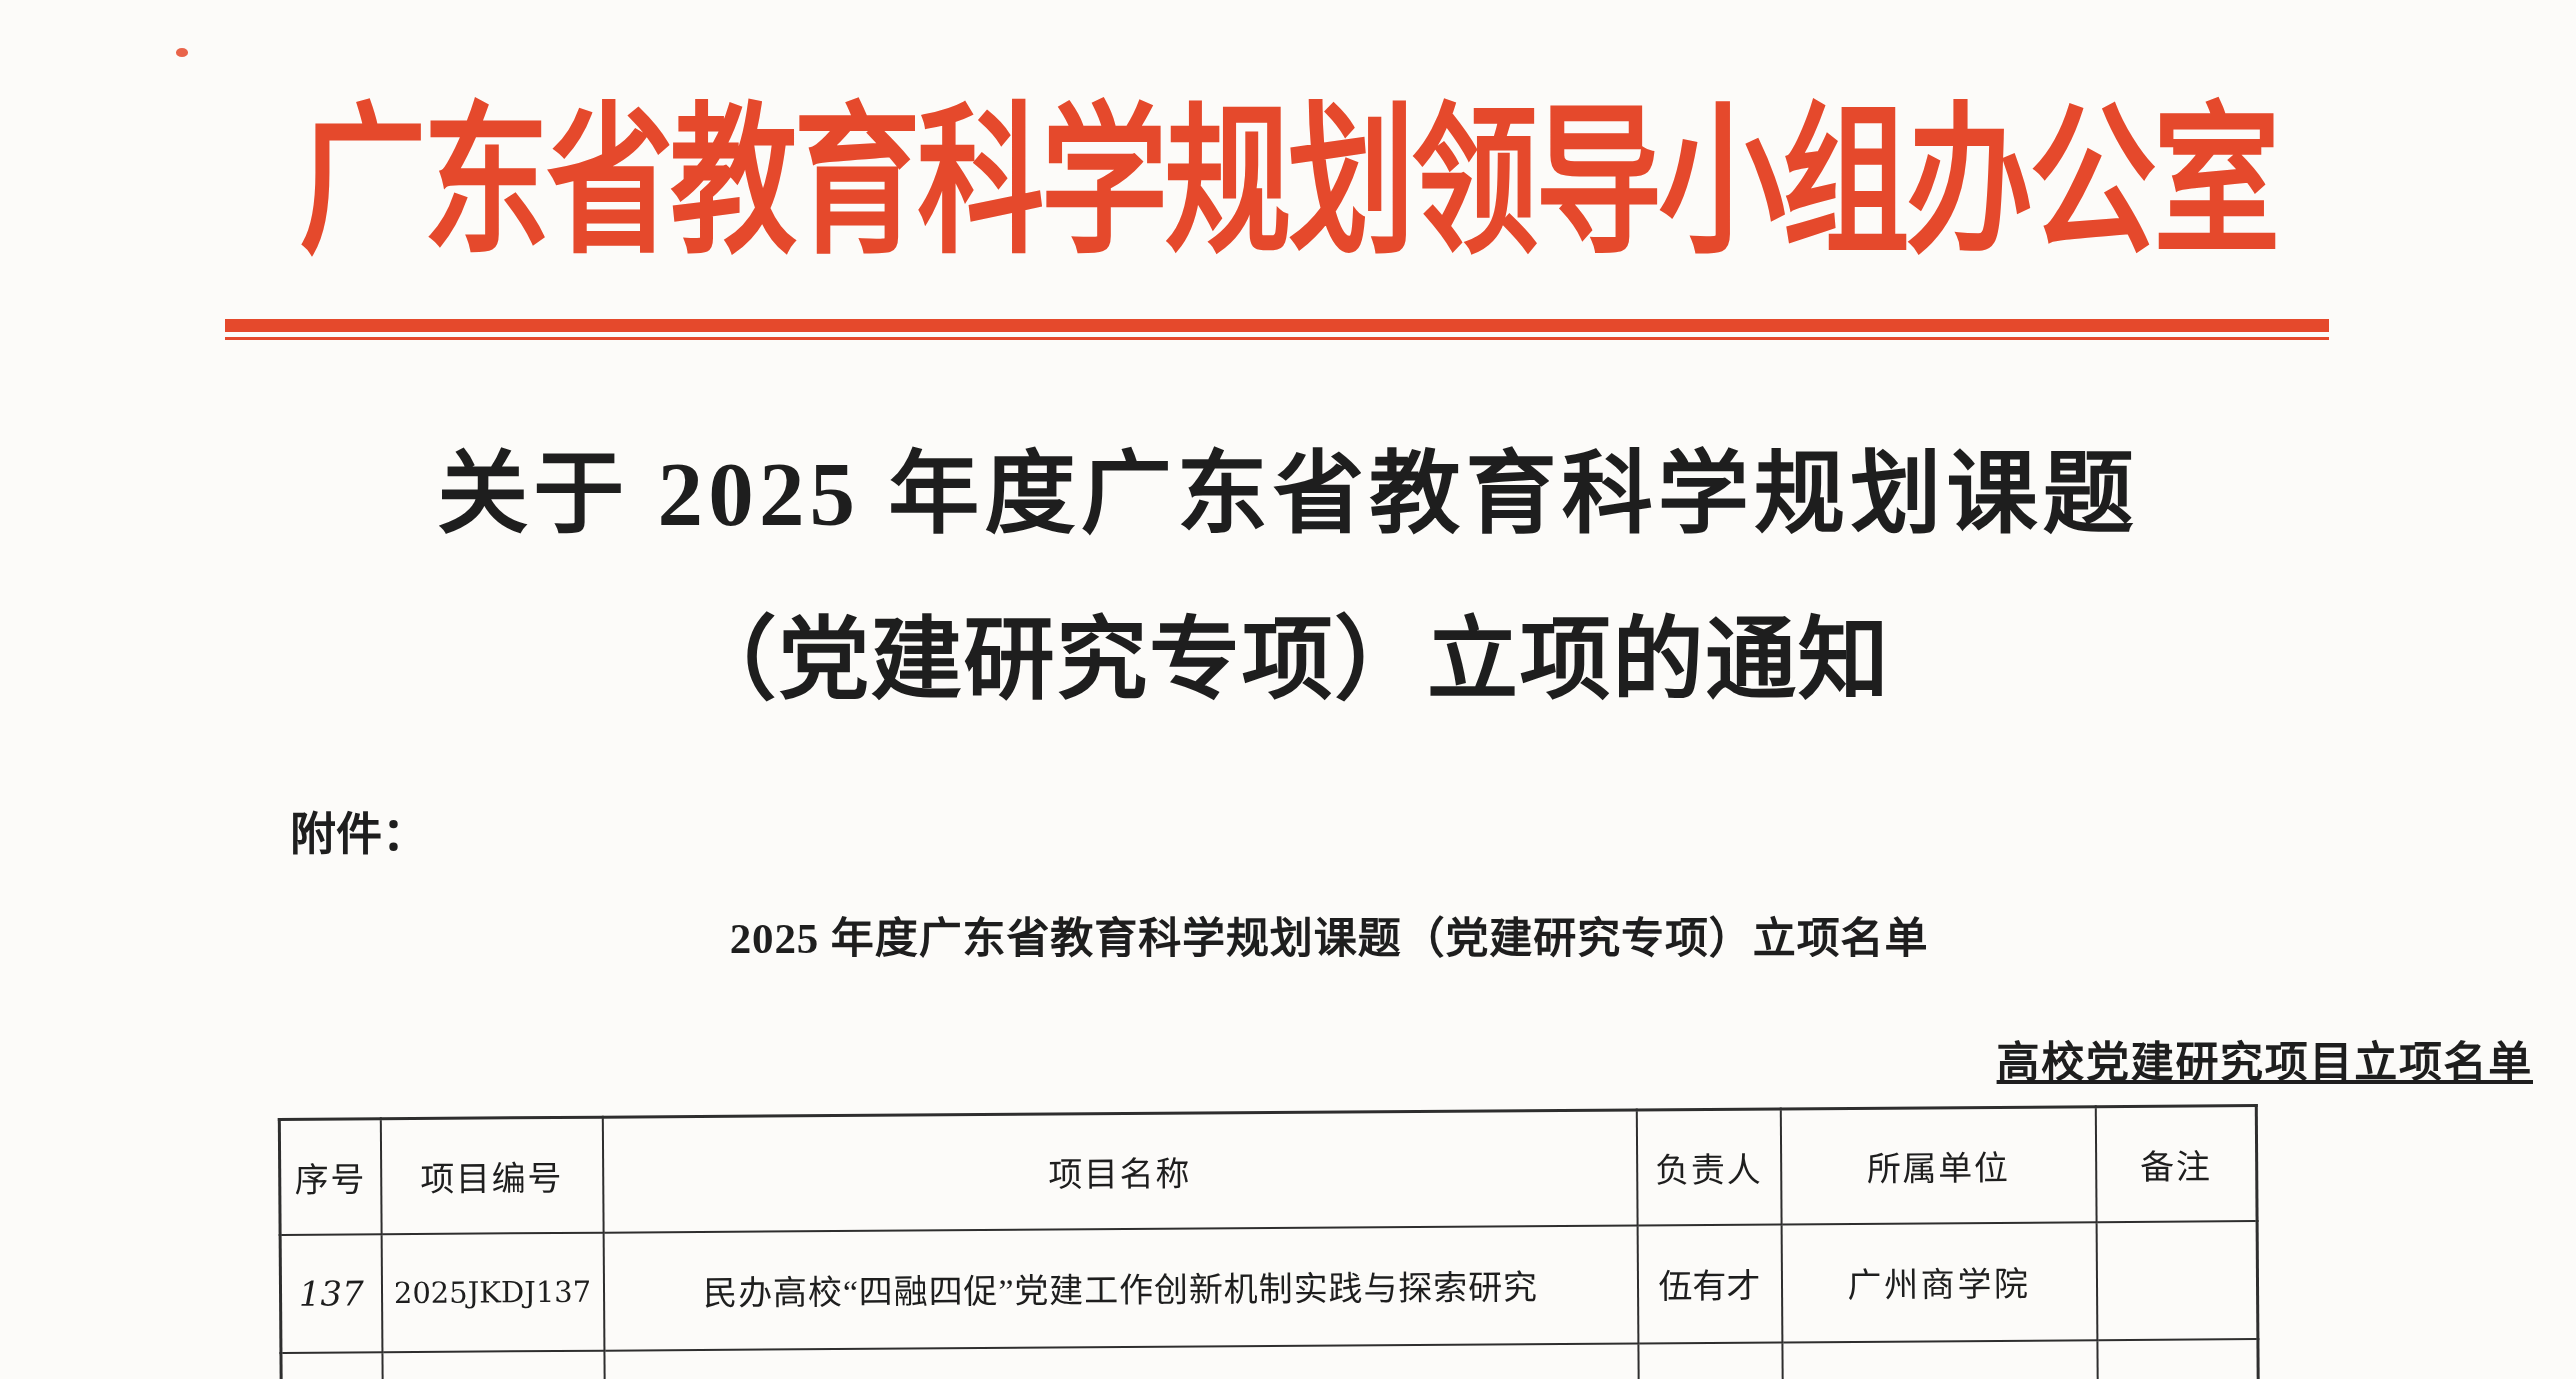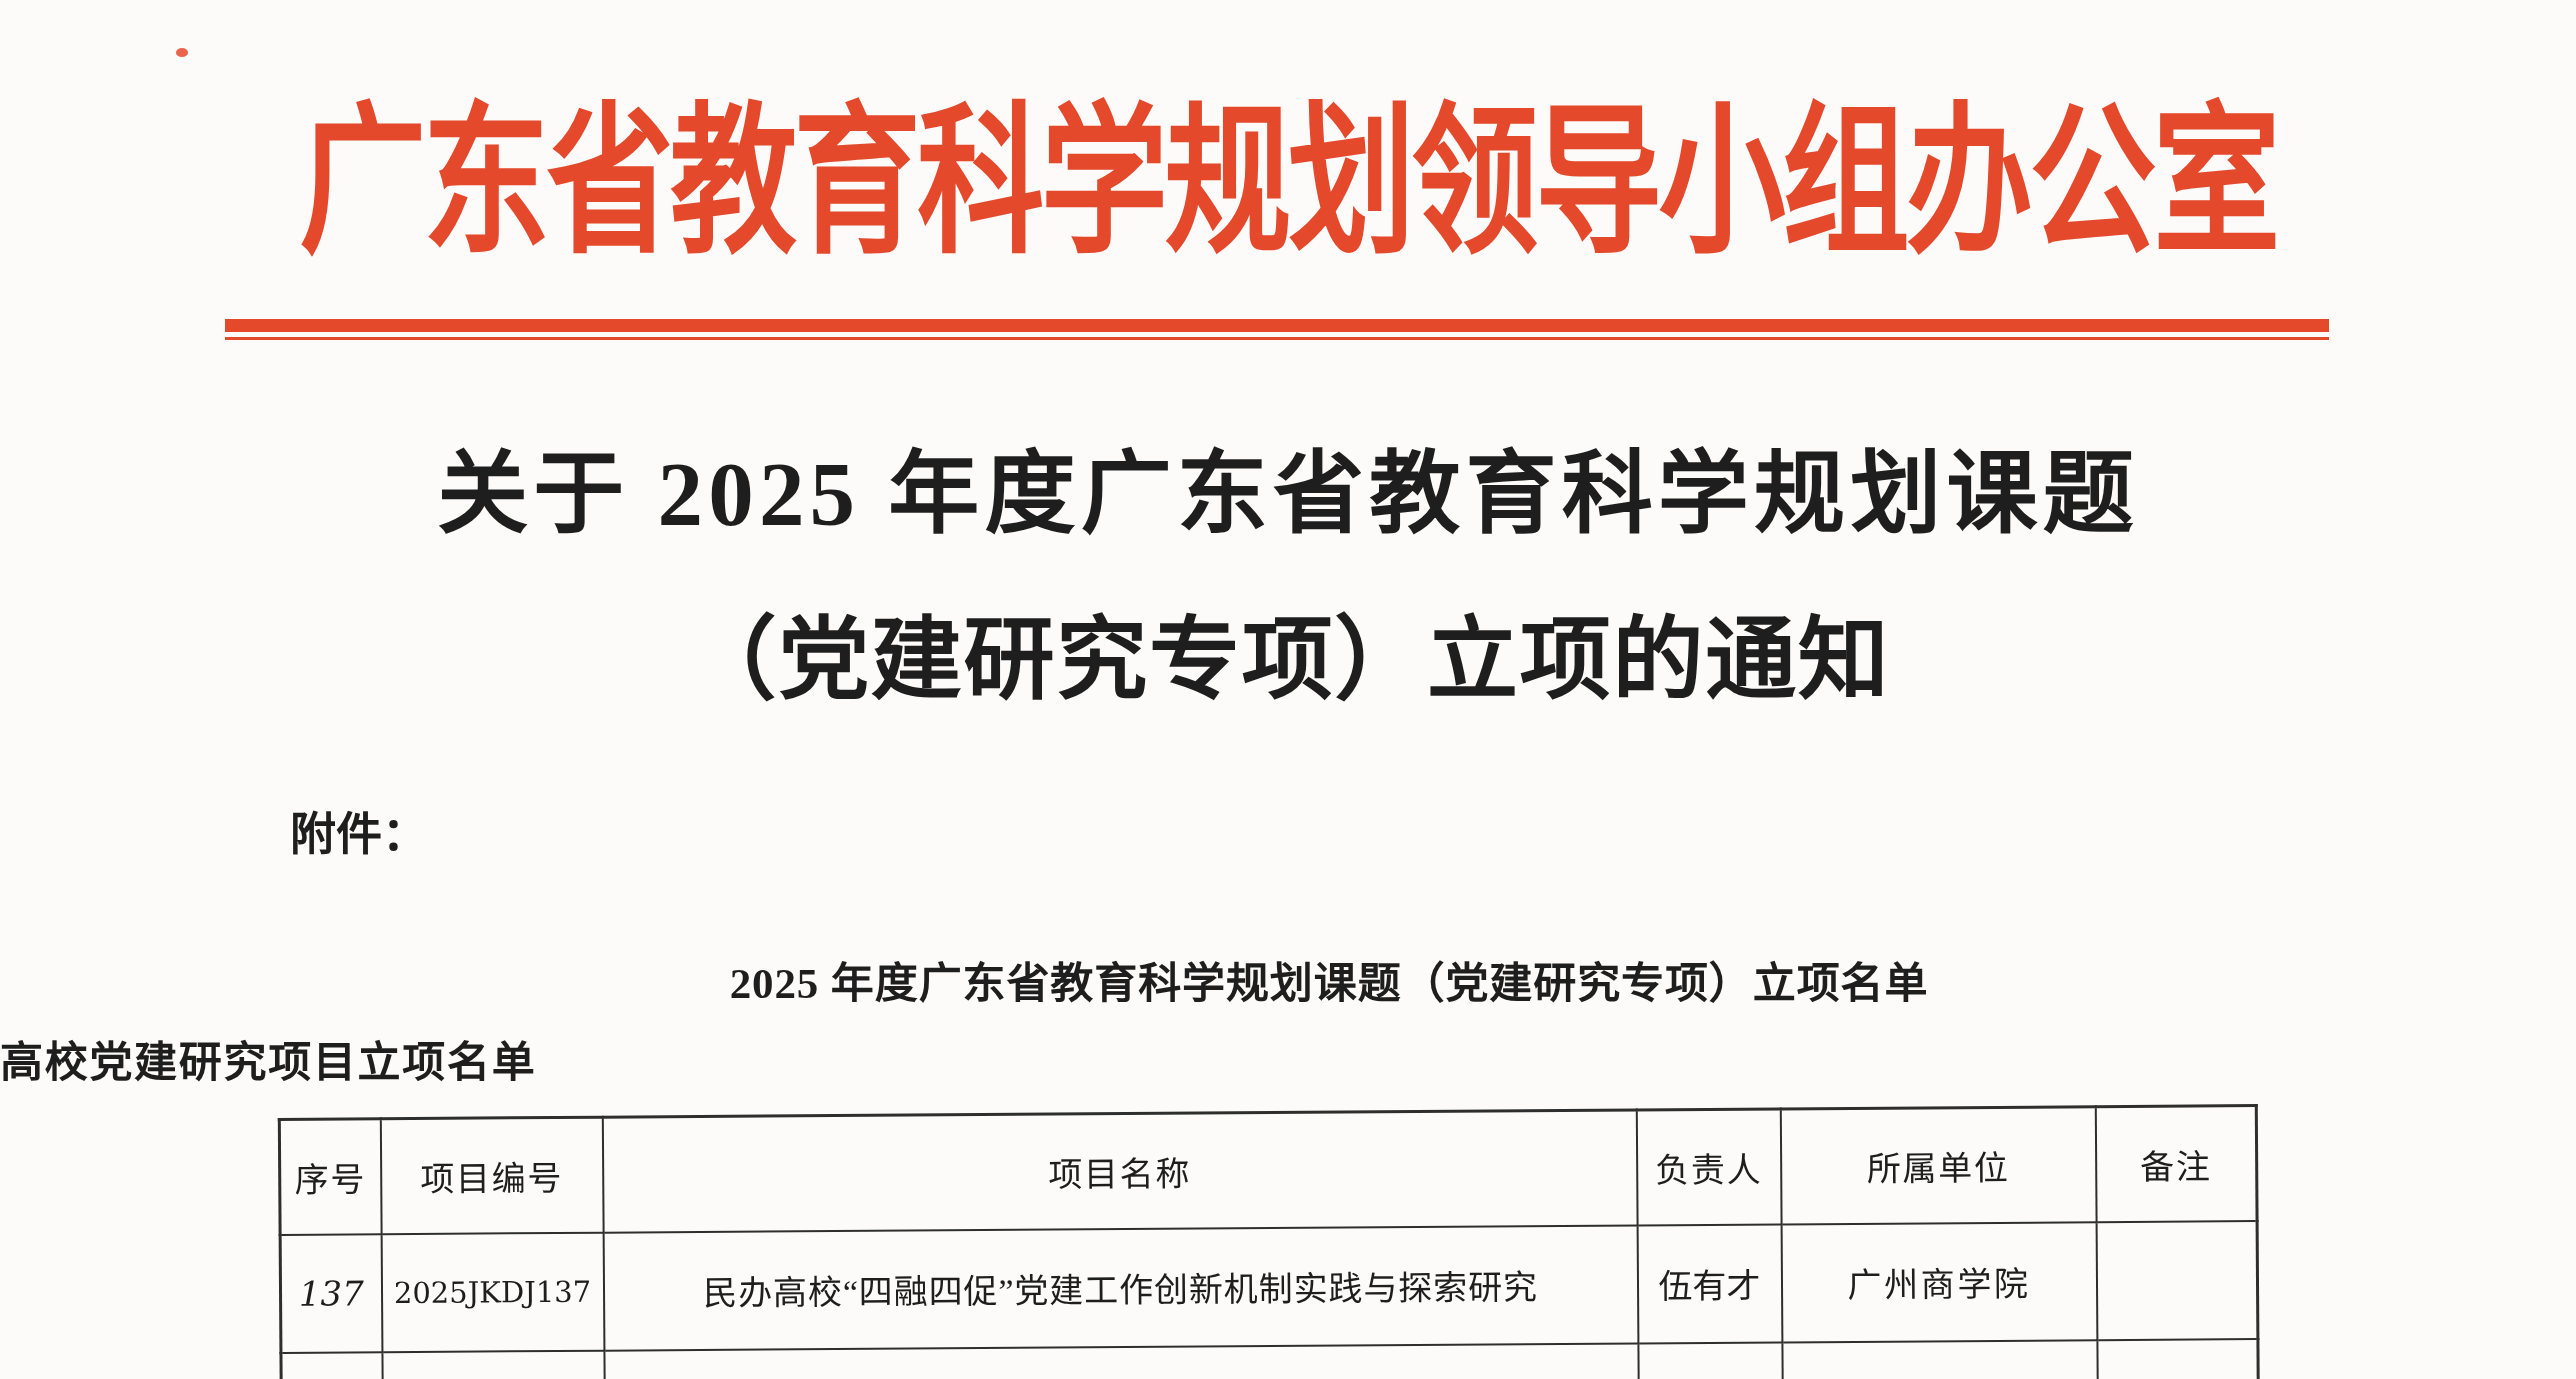--- a/index.html
+++ b/index.html
@@ -80,43 +80,44 @@
     top: 797px;
     font-size: 46px;
     font-weight: 600;
     font-family: "Liberation Sans", "DejaVu Sans", sans-serif;
     color: var(--ink);
   }
 
   
   .list-title {
     position: absolute;
-    top: 948px;
+    top: 903px;
     left: 0;
     width: 100%;
     padding-left: 82px;
     text-align: center;
     font-size: 43px;
     font-weight: 700;
     letter-spacing: 0.9px;
     color: var(--ink);
     white-space: nowrap;
   }
   .section-title {
     position: absolute;
     top: 1027px;
     left: 0;
     width: 100%;
     padding-right: 43px;
-    text-align: left;
+    text-align: right;
     font-size: 43px;
     font-weight: 700;
     letter-spacing: 1.7px;
     color: var(--ink);
     white-space: nowrap;
+    text-decoration: underline;
   }
 
   
   table.project-table {
     position: absolute;
     left: 279px;
     top: 1111px;
     width: 1978px;
     border-collapse: collapse;
     table-layout: fixed;

